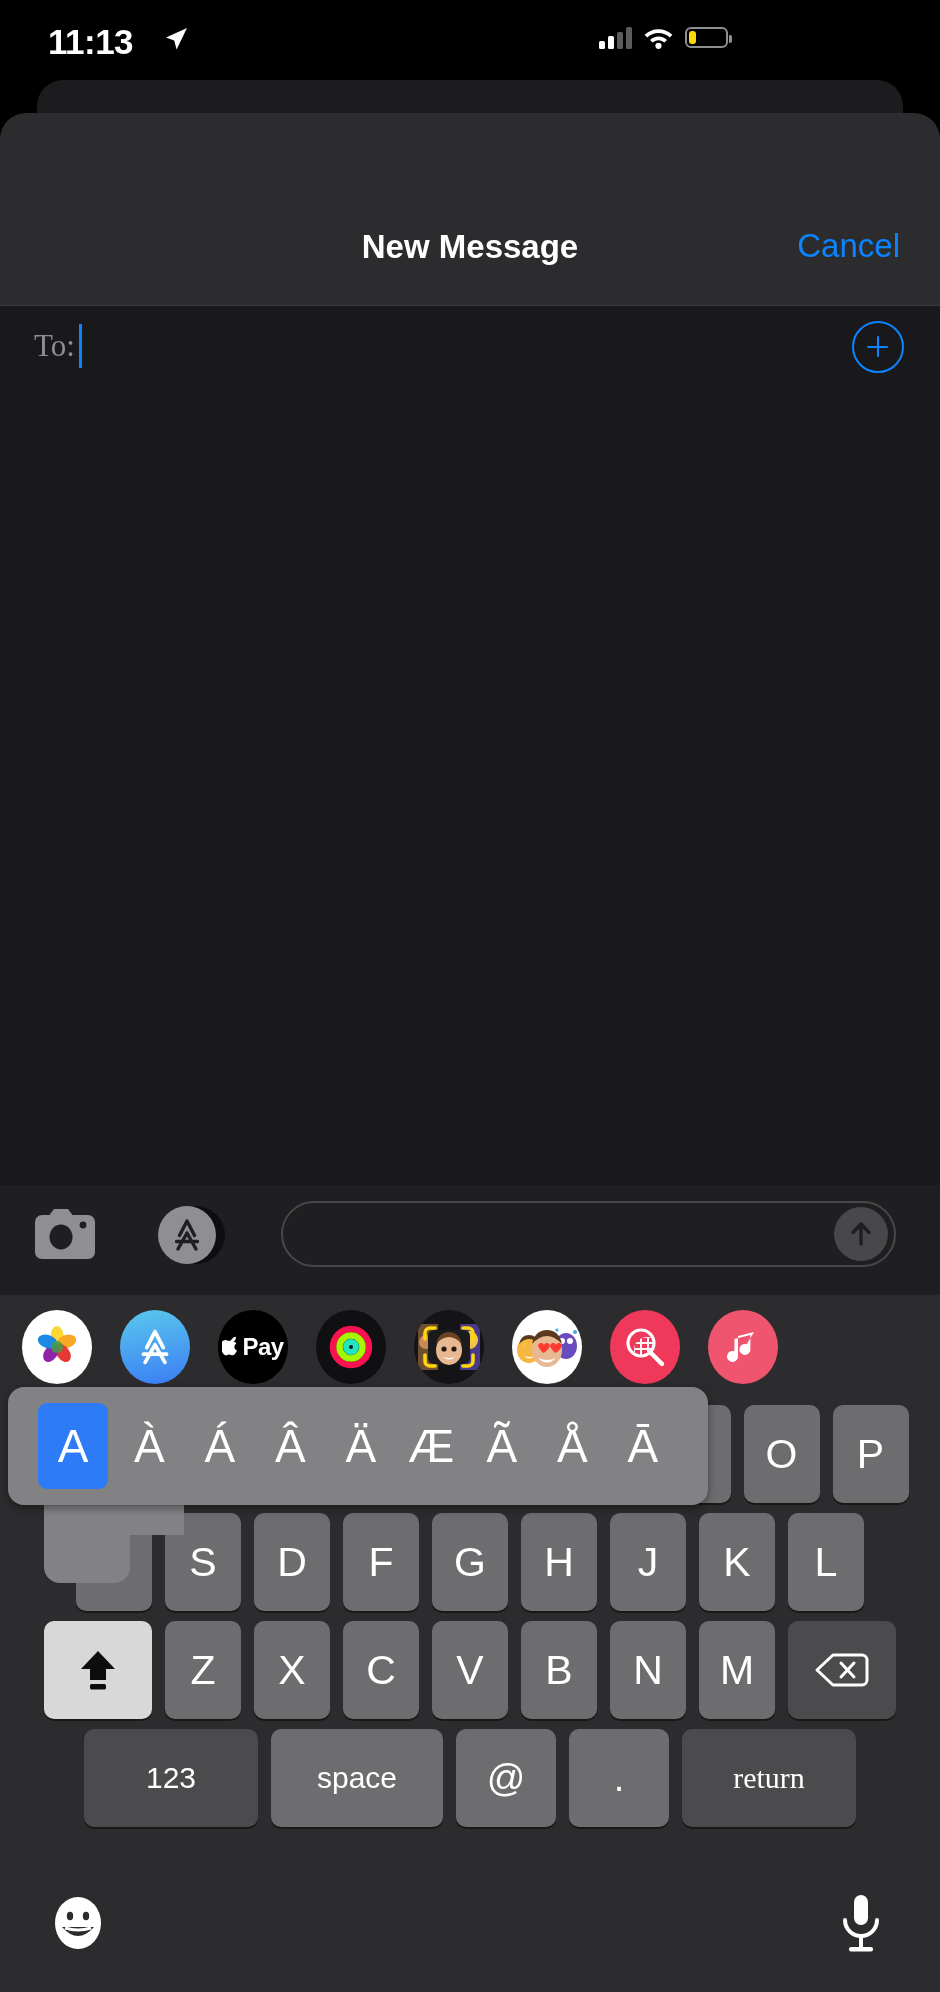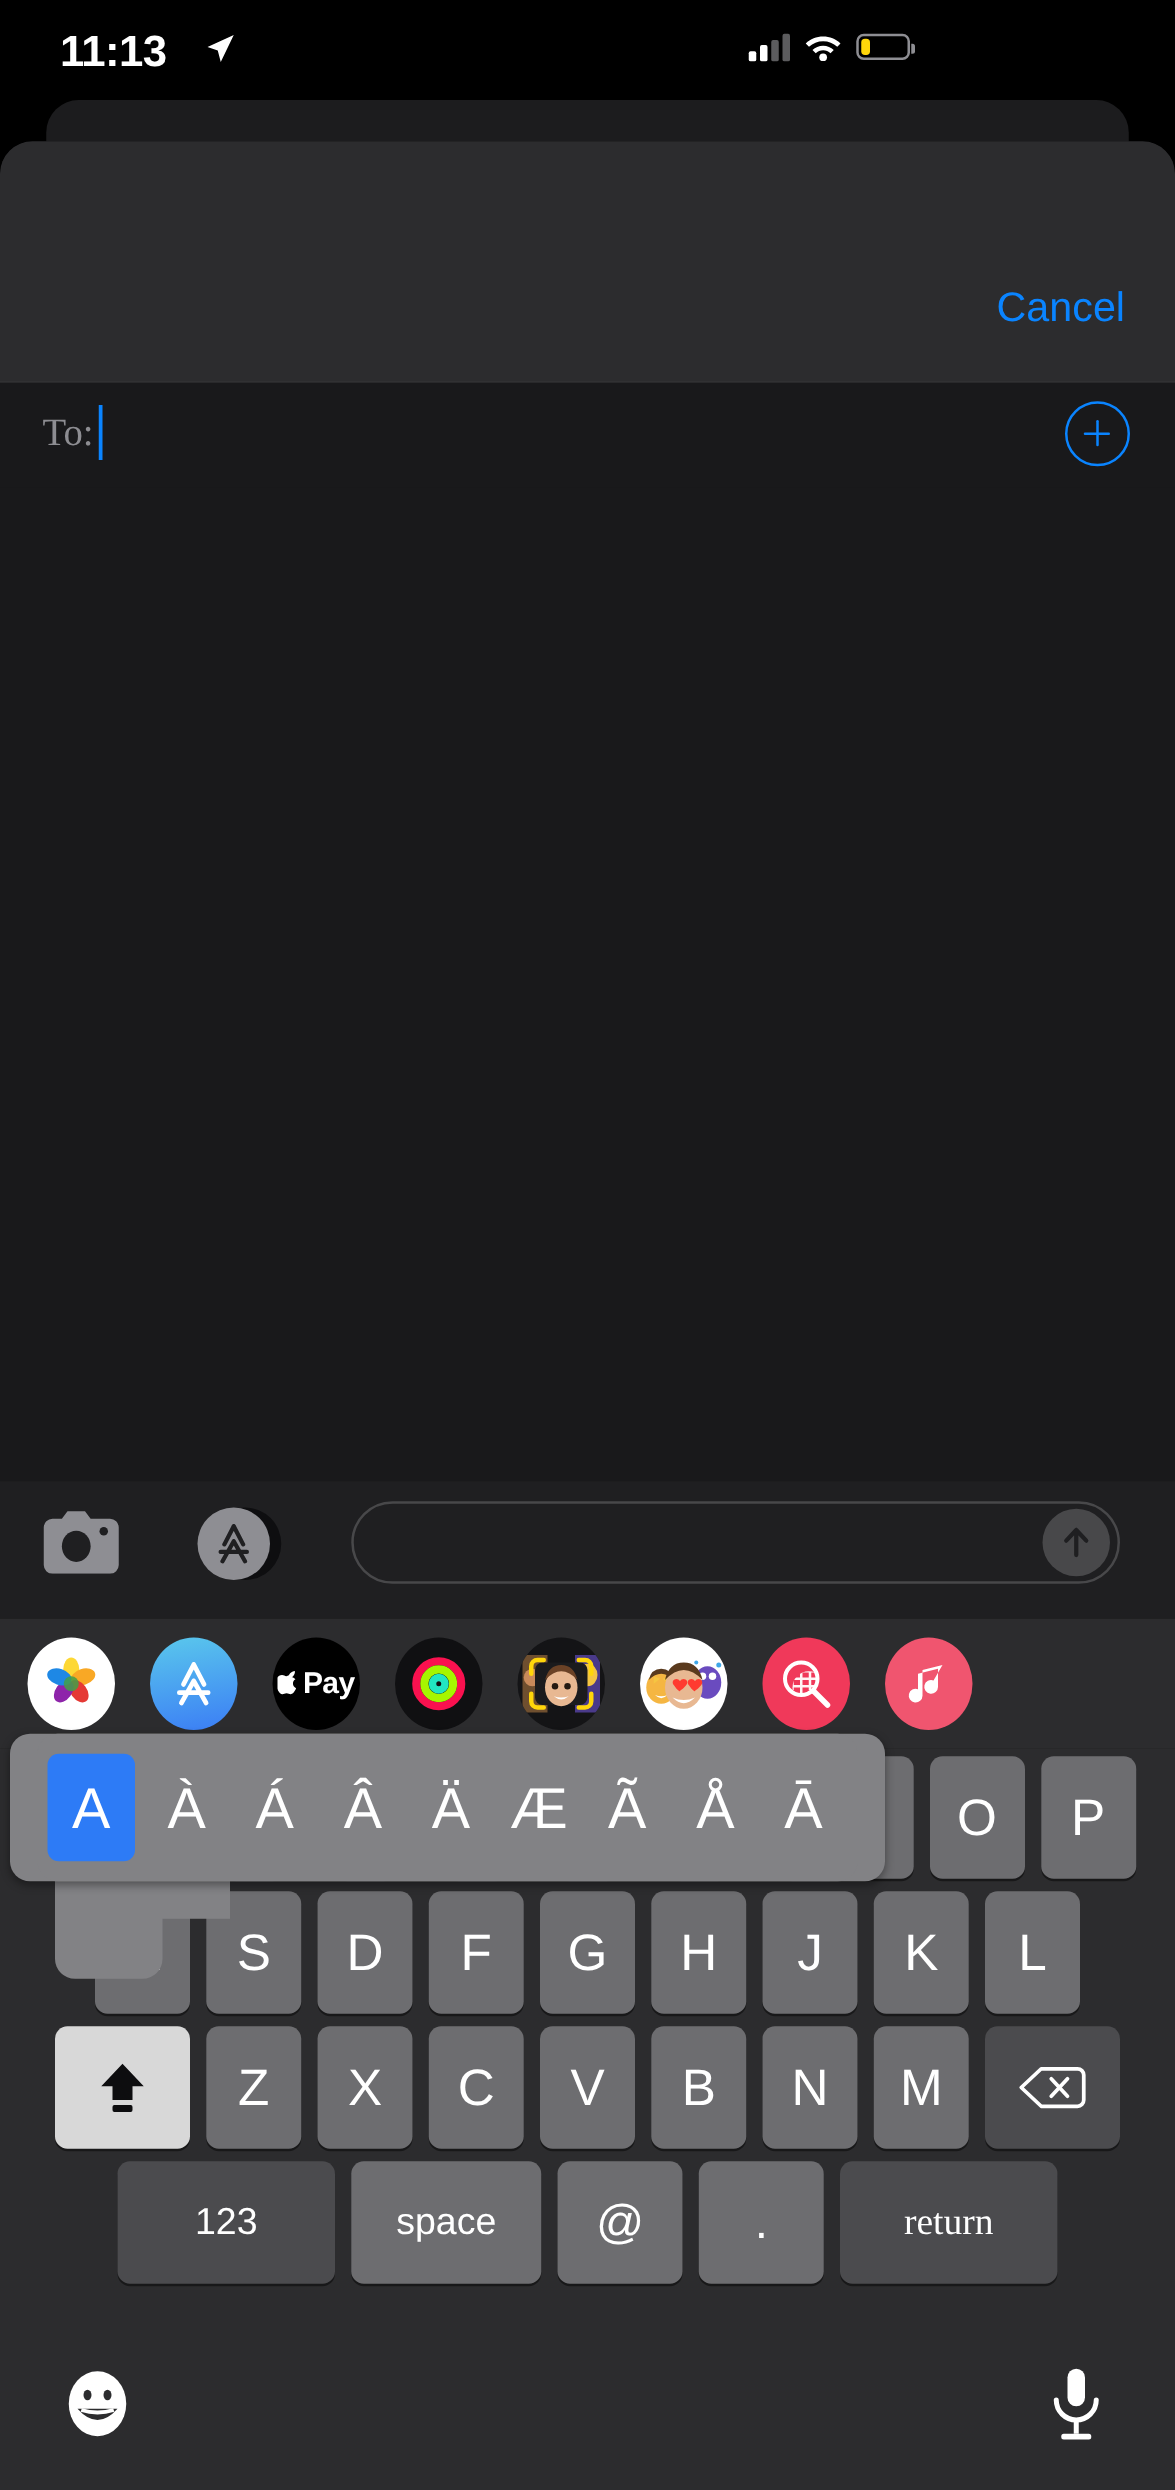--- a/index.html
+++ b/index.html
@@ -454,20 +454,21 @@
         <div class="fill"></div>
       </div>
     </div>
   </div>
 
   <div class="behind-card"></div>
 
   <div class="sheet">
 
     <div class="navbar">
+      <div class="nav-title">New Message</div>
       <div class="nav-cancel">Cancel</div>
     </div>
 
     <div class="to-row">
       <span class="to-label">To:</span>
 
       <span class="to-caret"></span>
       <div class="add-contact"></div>
     </div>
 
@@ -632,21 +633,21 @@
         <div class="key mod dark">
           <svg width="56" height="42" viewBox="0 0 56 42">
             <path d="M19 6 H48 a5 5 0 0 1 5 5 v20 a5 5 0 0 1 -5 5 H19 L3 21 Z" stroke="#ffffff" stroke-width="3" fill="none" stroke-linejoin="round"></path>
             <path d="M27 14 L40 28 M40 14 L27 28" stroke="#ffffff" stroke-width="3" stroke-linecap="round"></path>
           </svg>
         </div>
       </div>
 
       <div class="kb-row row4" style="">
         <div class="key dark small" style="width:174px;">123</div>
-        <div class="key small" style="width:152px;">space</div>
+        <div class="key small" style="width:172px;">space</div>
         <div class="key small" style="width:100px;font-size:38px;">@</div>
         <div class="key small" style="width:100px;font-size:38px;">.</div>
         <div class="key dark small" style="width:174px;font-family:Liberation Serif, serif;">return</div>
       </div>
 
       <div class="popup-ear"></div>
       <div class="popup-stem"></div>
       <div class="popup-stem-curve"></div>
       <div class="accent-popup">
         <div class="accent-inner">

